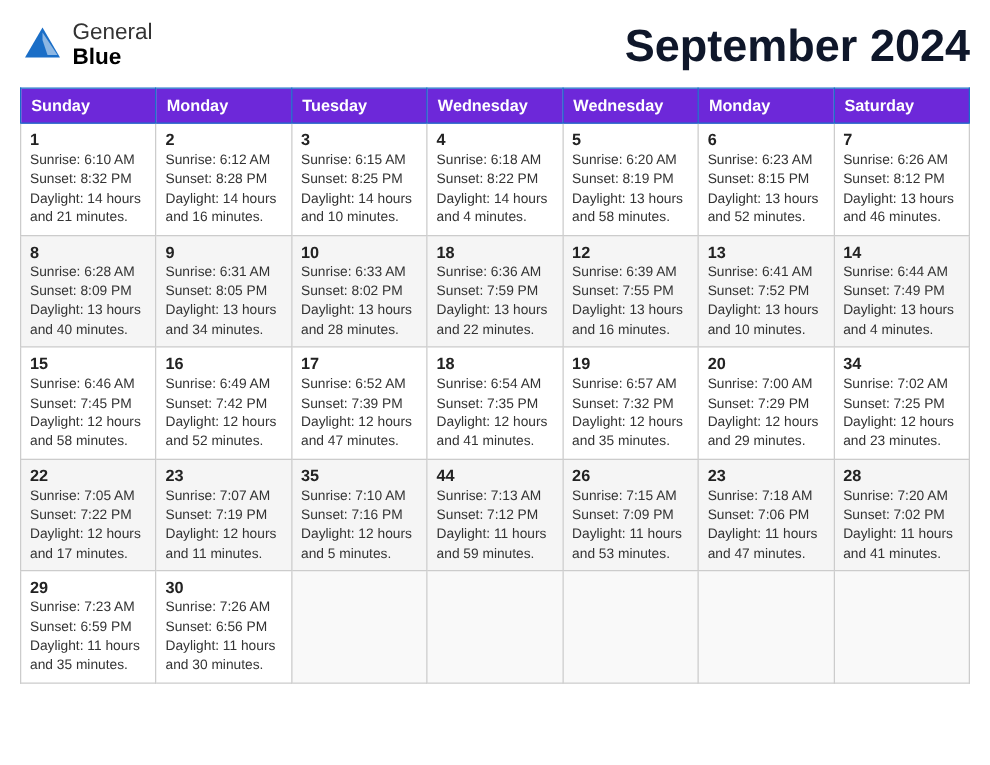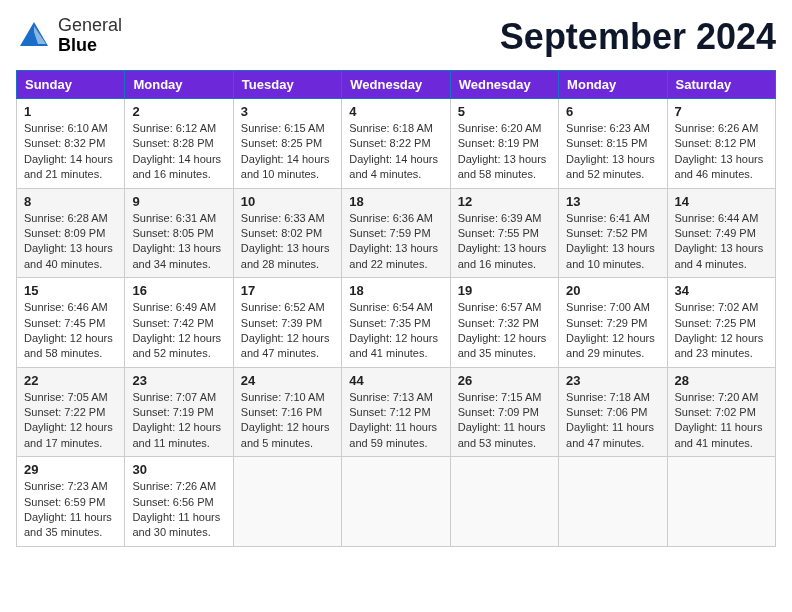--- a/index.html
+++ b/index.html
@@ -217,21 +217,21 @@
       <tr>
         <td>
           <div class="day-num">22</div>
           <div class="day-info">Sunrise: 7:05 AM<br>Sunset: 7:22 PM<br>Daylight: 12 hours and 17 minutes.</div>
         </td>
         <td>
           <div class="day-num">23</div>
           <div class="day-info">Sunrise: 7:07 AM<br>Sunset: 7:19 PM<br>Daylight: 12 hours and 11 minutes.</div>
         </td>
         <td>
-          <div class="day-num">24</div>
+          <div class="day-num">35</div>
           <div class="day-info">Sunrise: 7:10 AM<br>Sunset: 7:16 PM<br>Daylight: 12 hours and 5 minutes.</div>
         </td>
         <td>
           <div class="day-num">44</div>
           <div class="day-info">Sunrise: 7:13 AM<br>Sunset: 7:12 PM<br>Daylight: 11 hours and 59 minutes.</div>
         </td>
         <td>
           <div class="day-num">26</div>
           <div class="day-info">Sunrise: 7:15 AM<br>Sunset: 7:09 PM<br>Daylight: 11 hours and 53 minutes.</div>
         </td>

